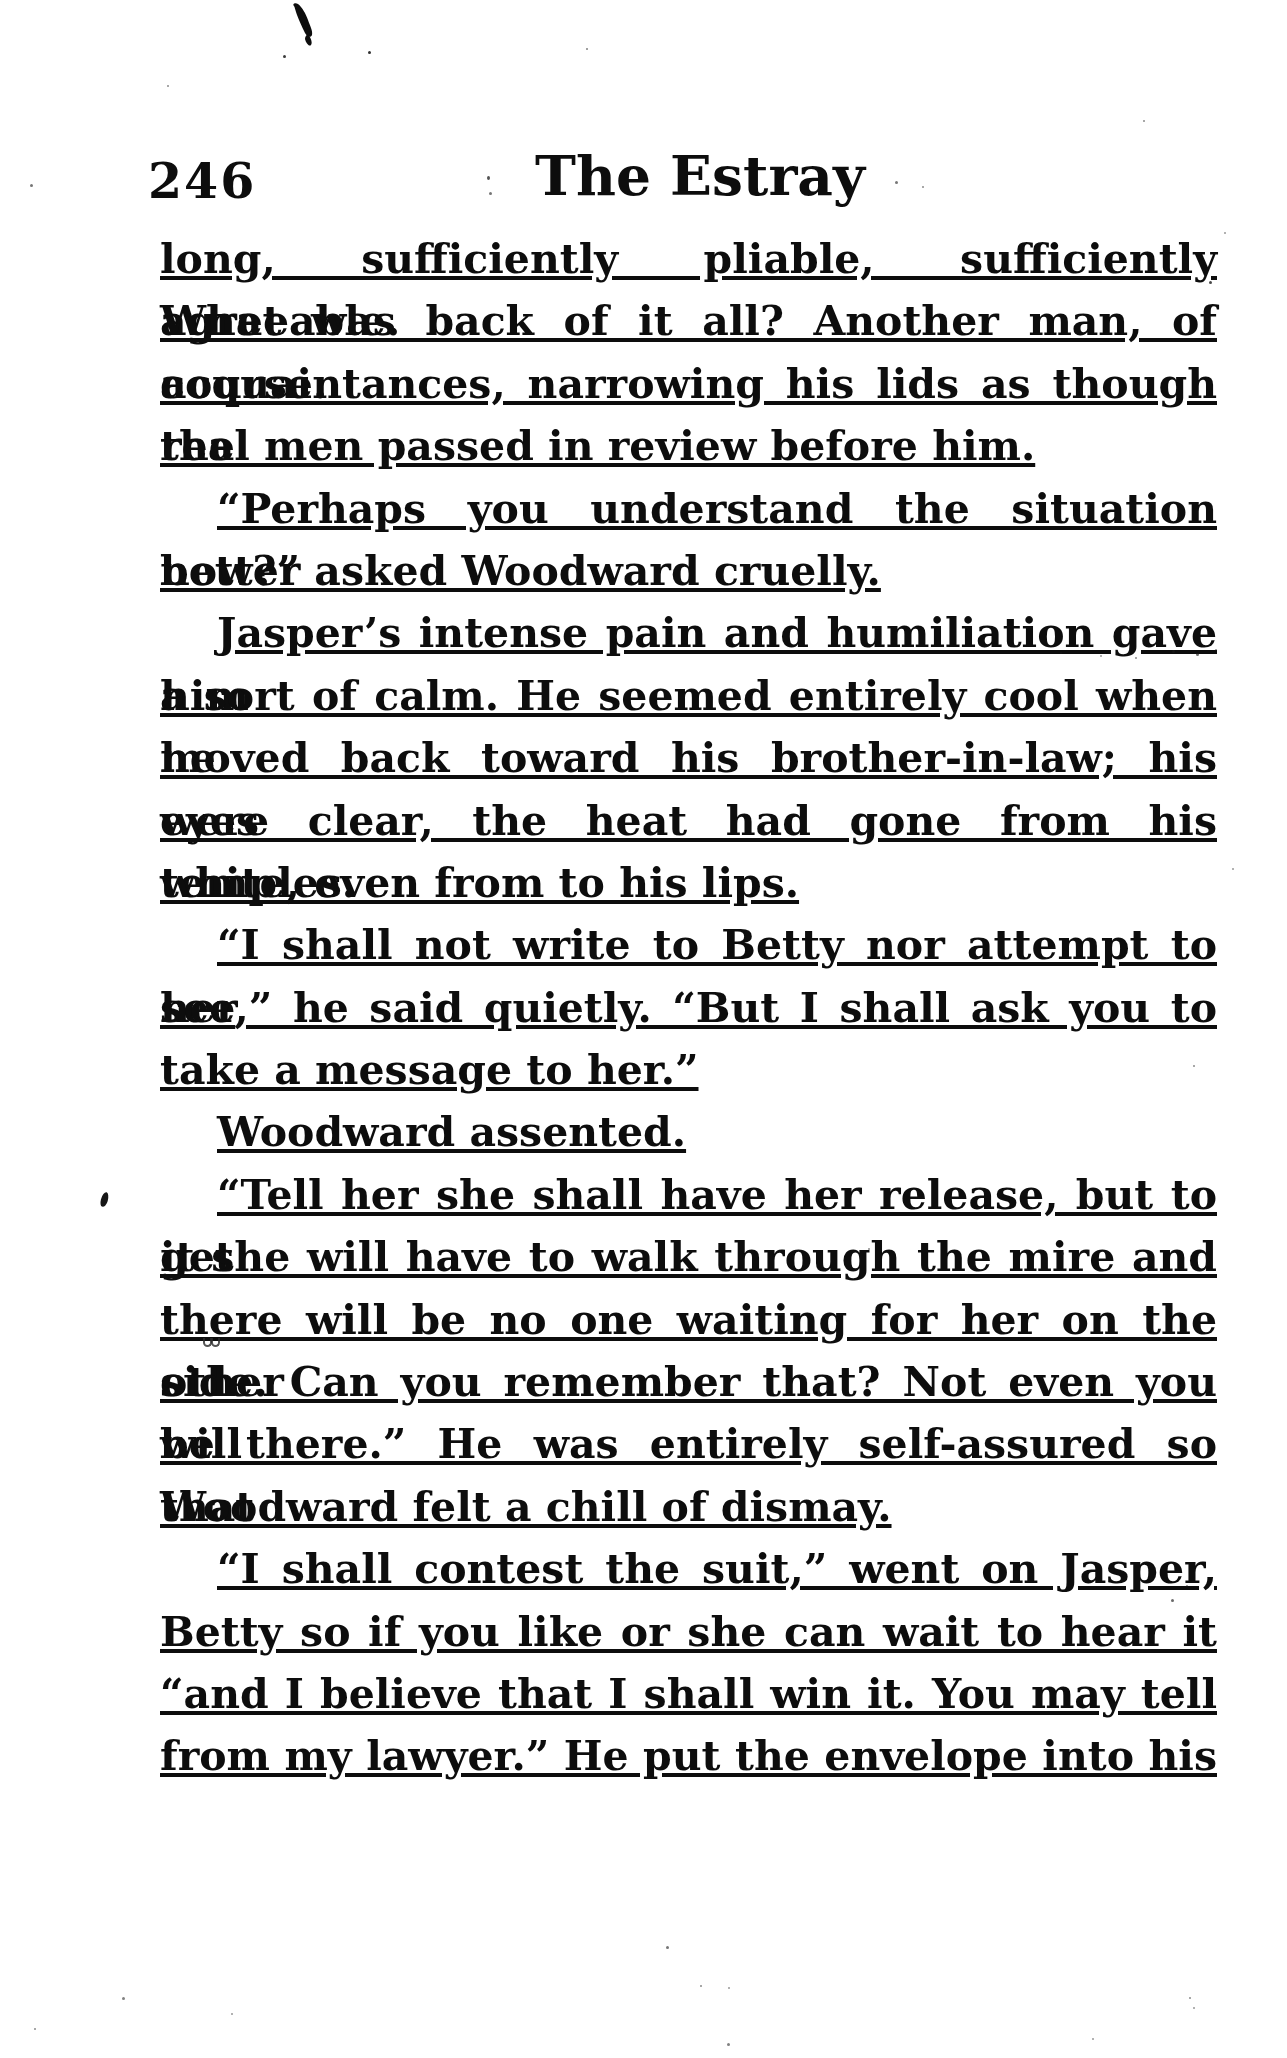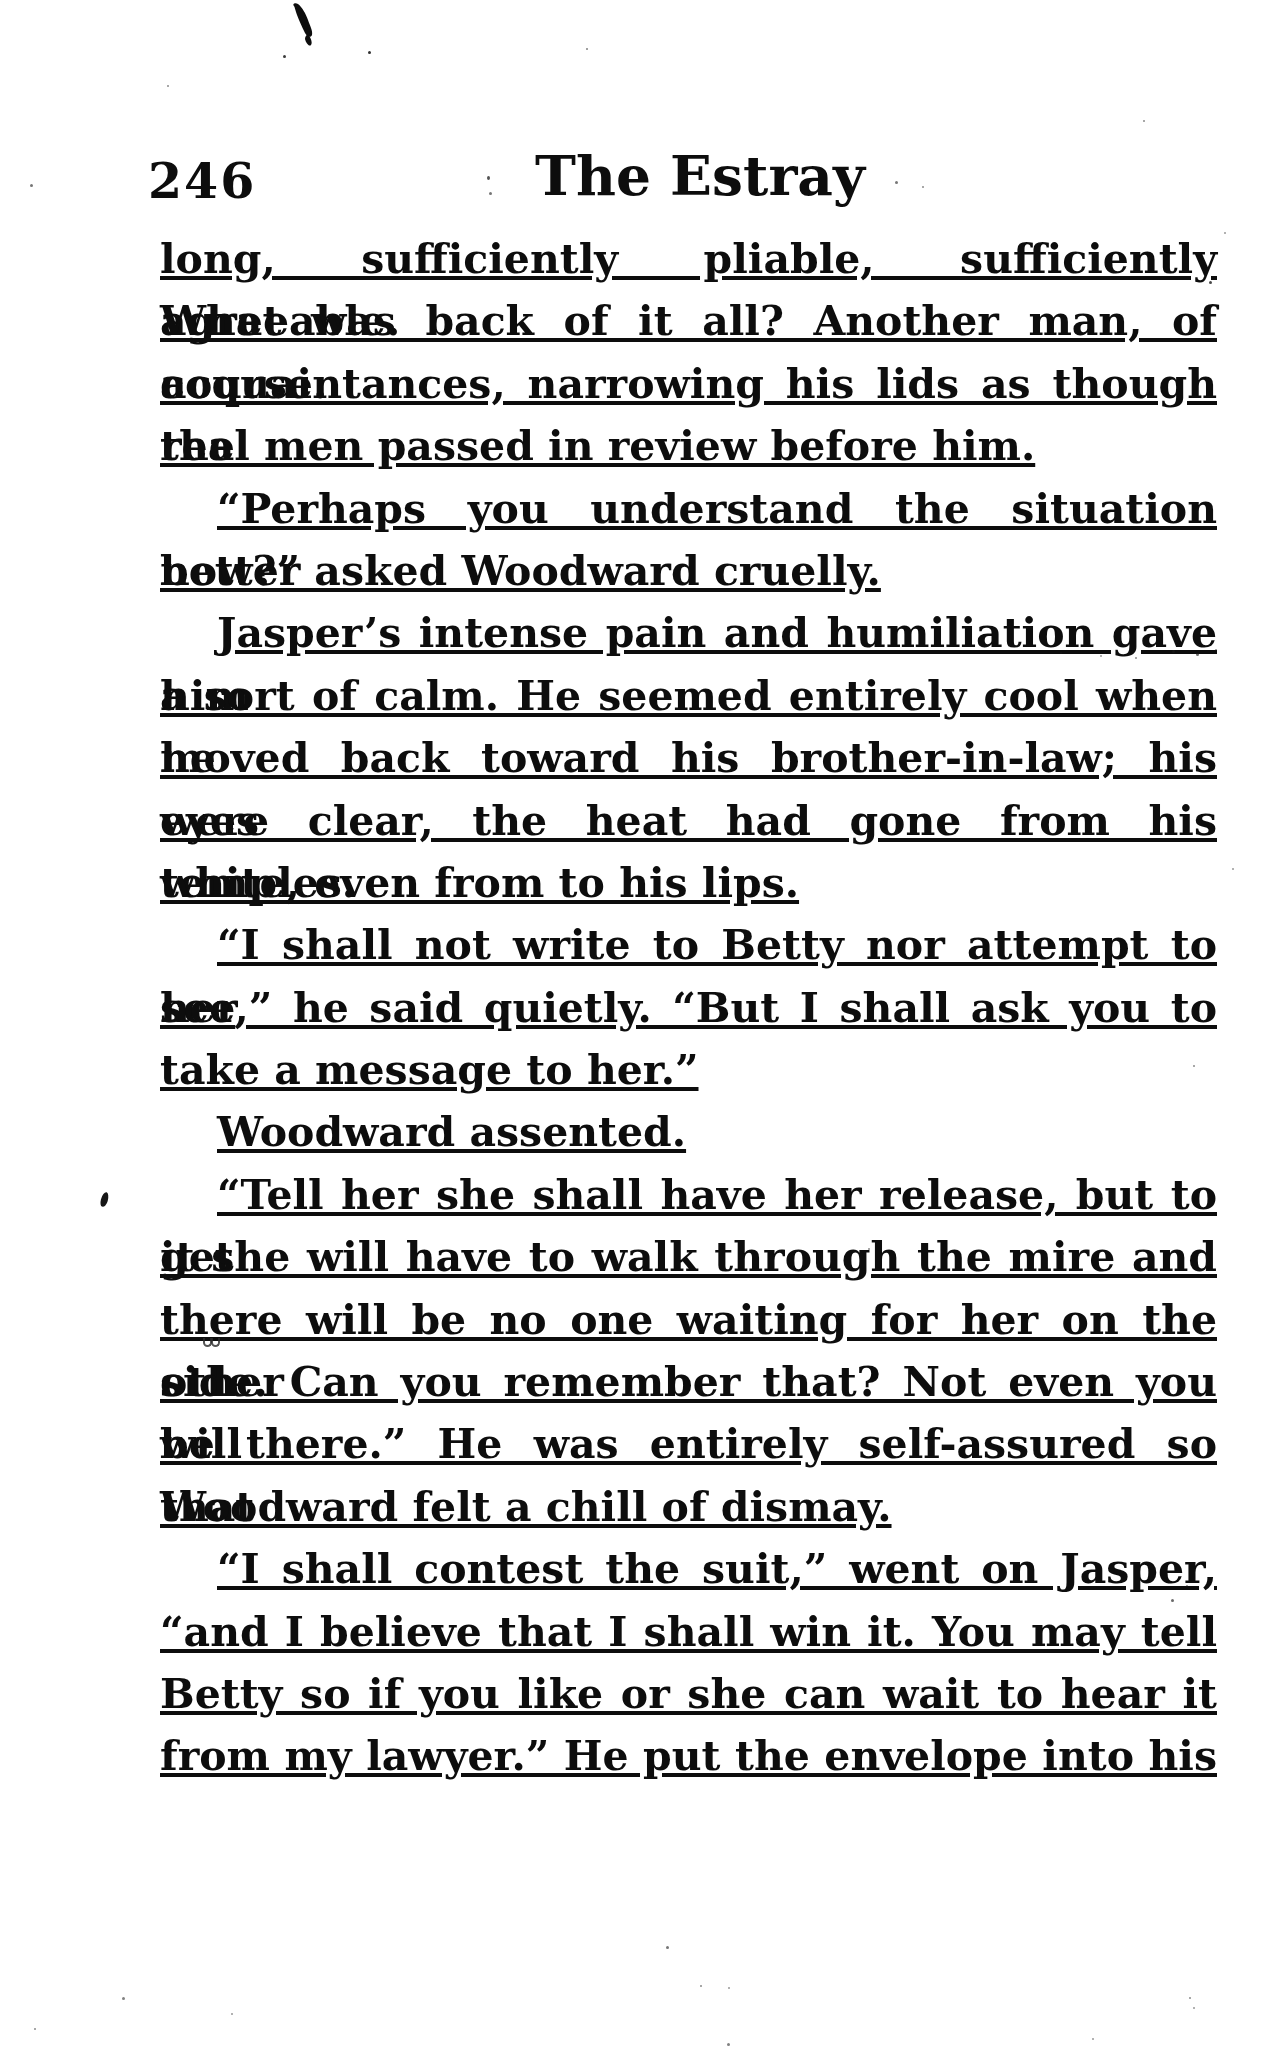--- a/index.html
+++ b/index.html
@@ -122,22 +122,22 @@
     <div class="ln">her,” he said quietly. “But I shall ask you to</div>
     <div class="ln end">take a message to her.”</div>
     <div class="ln ind end">Woodward assented.</div>
     <div class="ln ind">“Tell her she shall have her release, but to get</div>
     <div class="ln">it she will have to walk through the mire and</div>
     <div class="ln">there will be no one waiting for her on the other</div>
     <div class="ln">side. Can you remember that? Not even you will</div>
     <div class="ln">be there.” He was entirely self-assured so that</div>
     <div class="ln end">Woodward felt a chill of dismay.</div>
     <div class="ln ind">“I shall contest the suit,” went on Jasper,</div>
+    <div class="ln">Betty so if you like or she can wait to hear it</div>
     <div class="ln">“and I believe that I shall win it. You may tell</div>
-    <div class="ln">Betty so if you like or she can wait to hear it</div>
     <div class="ln">from my lawyer.” He put the envelope into his</div>
   </div>
 
   <div class="comma-mark"></div>
 
   <div class="smudge">
       <i></i>
       <i></i>
     </div>
 

